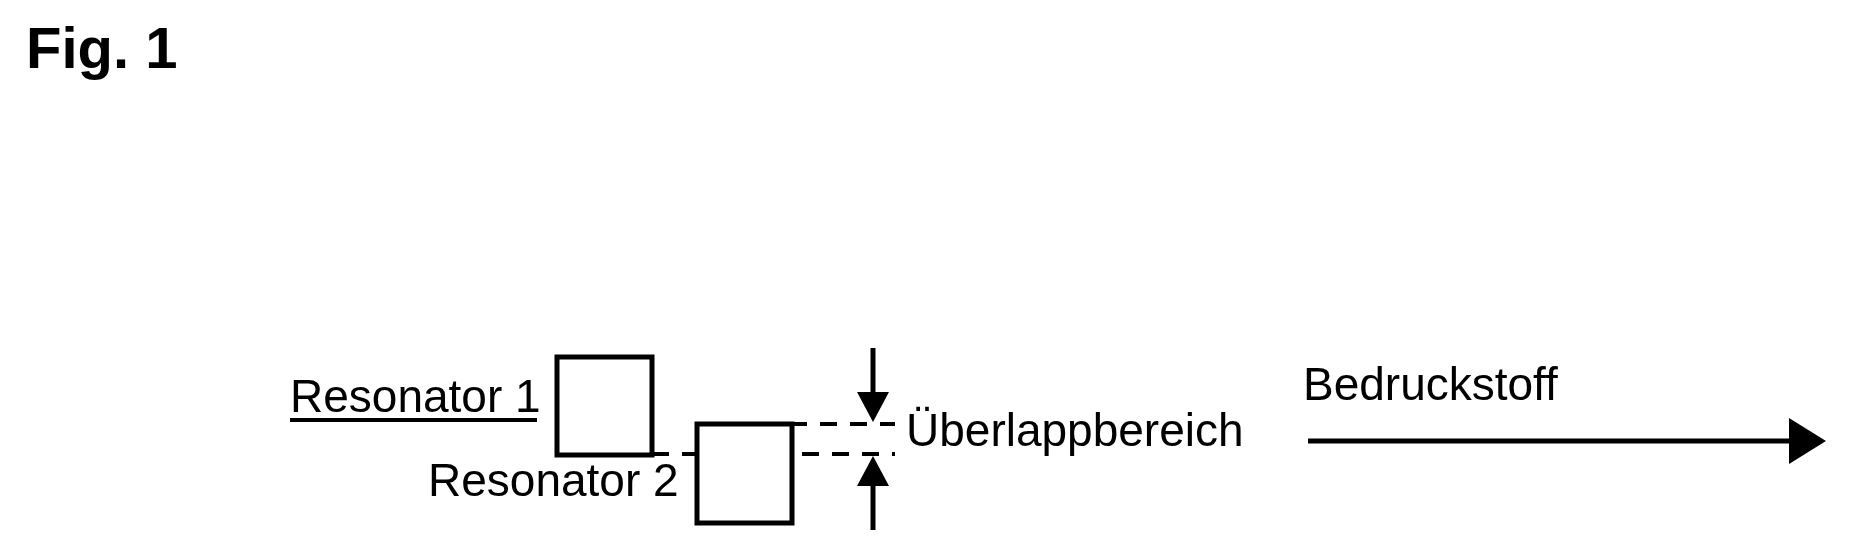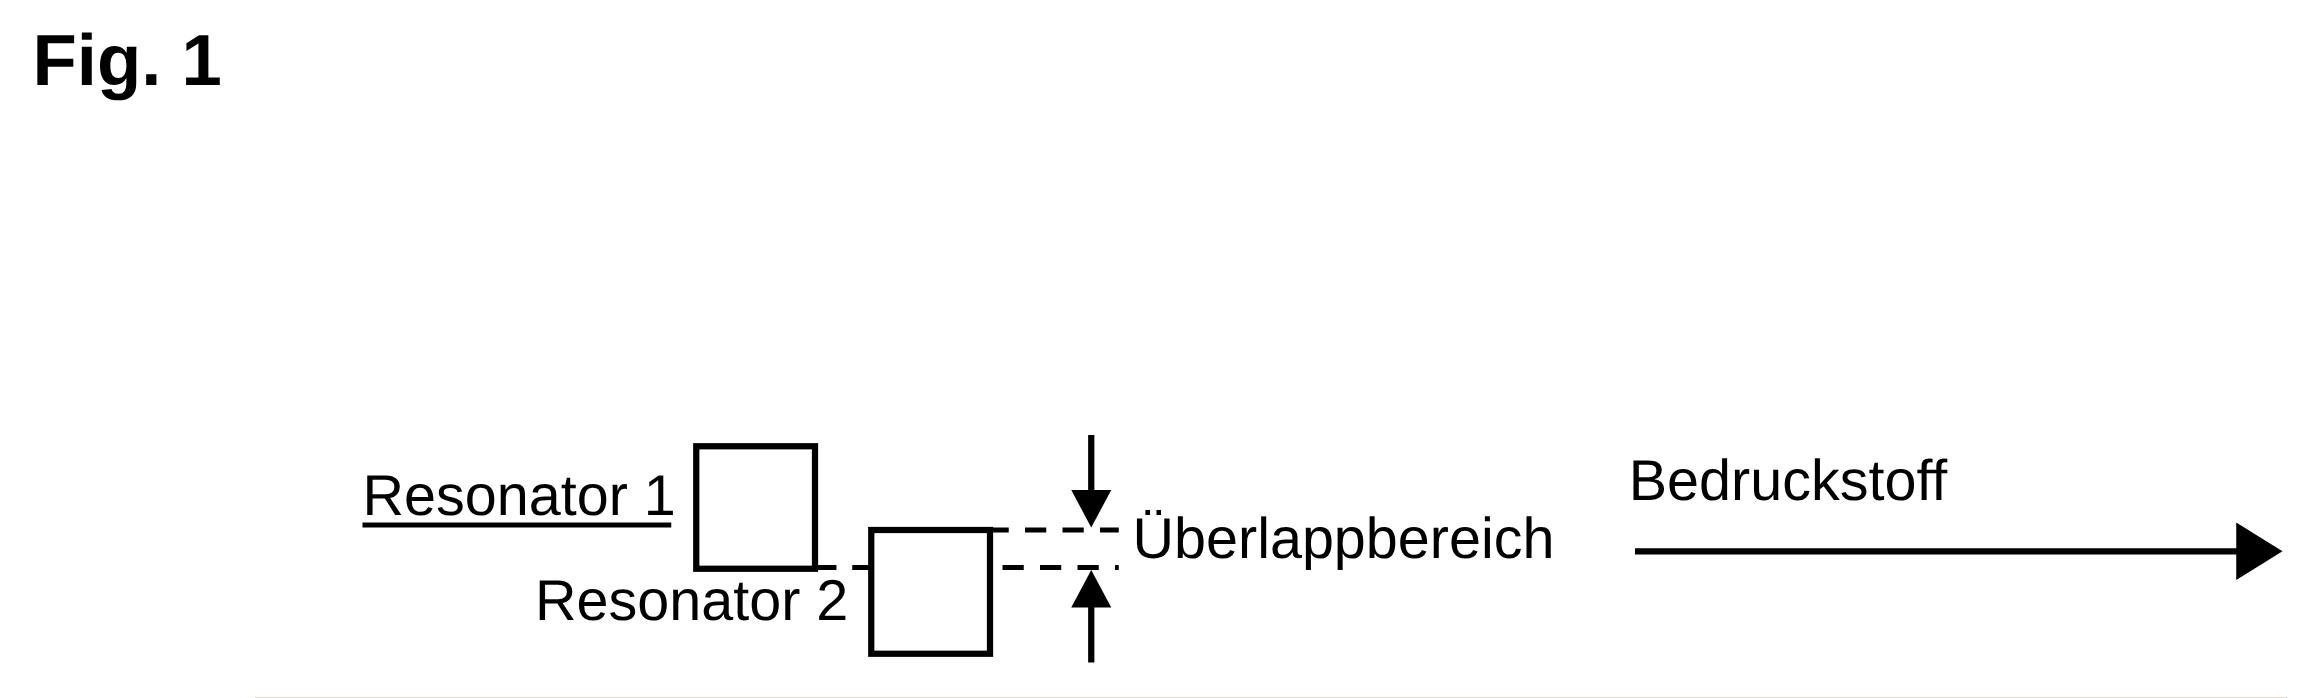--- a/index.html
+++ b/index.html
@@ -8,21 +8,21 @@
     padding: 0;
     background: #ffffff;
   }
   body {
     font-family: "Liberation Sans", sans-serif;
   }
   #figure-root {
     position: relative;
     width: 1856px;
     height: 558px;
-    background: #c2410c;
+    background: #bef264;
     overflow: hidden;
   }
   #figure-svg {
     position: absolute;
     left: 0;
     top: 0;
     width: 1856px;
     height: 558px;
     display: block;
   }

